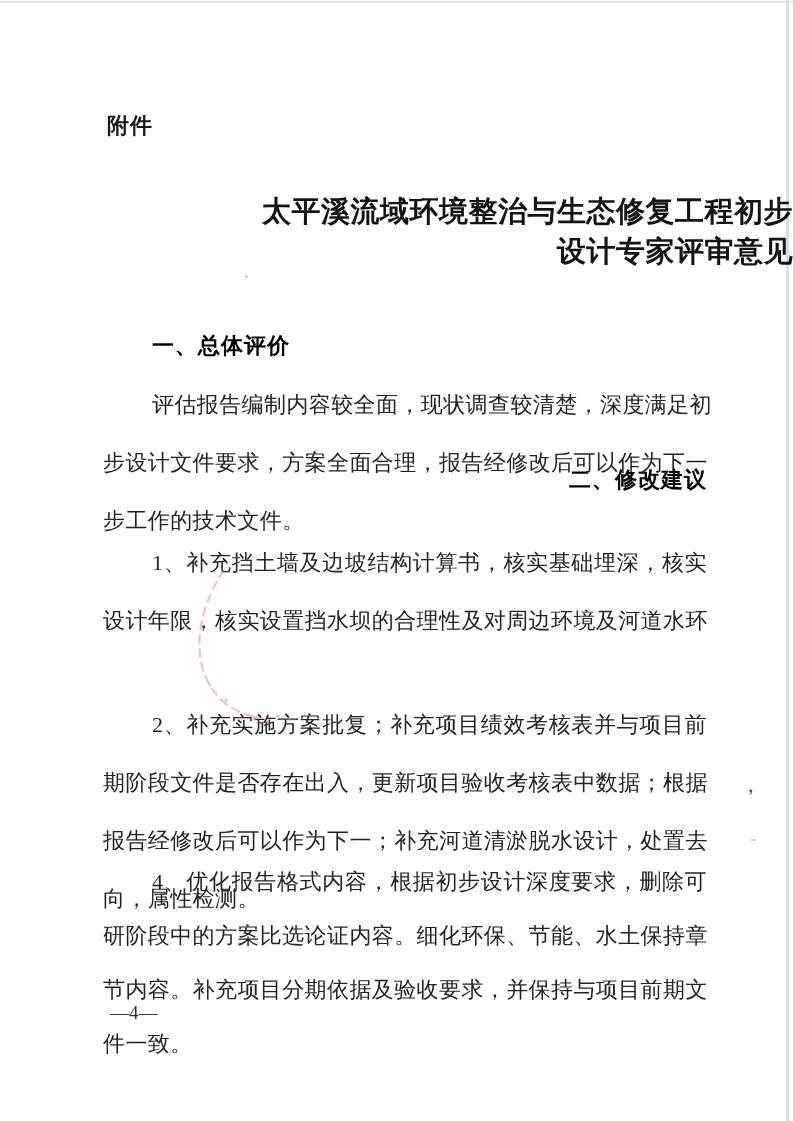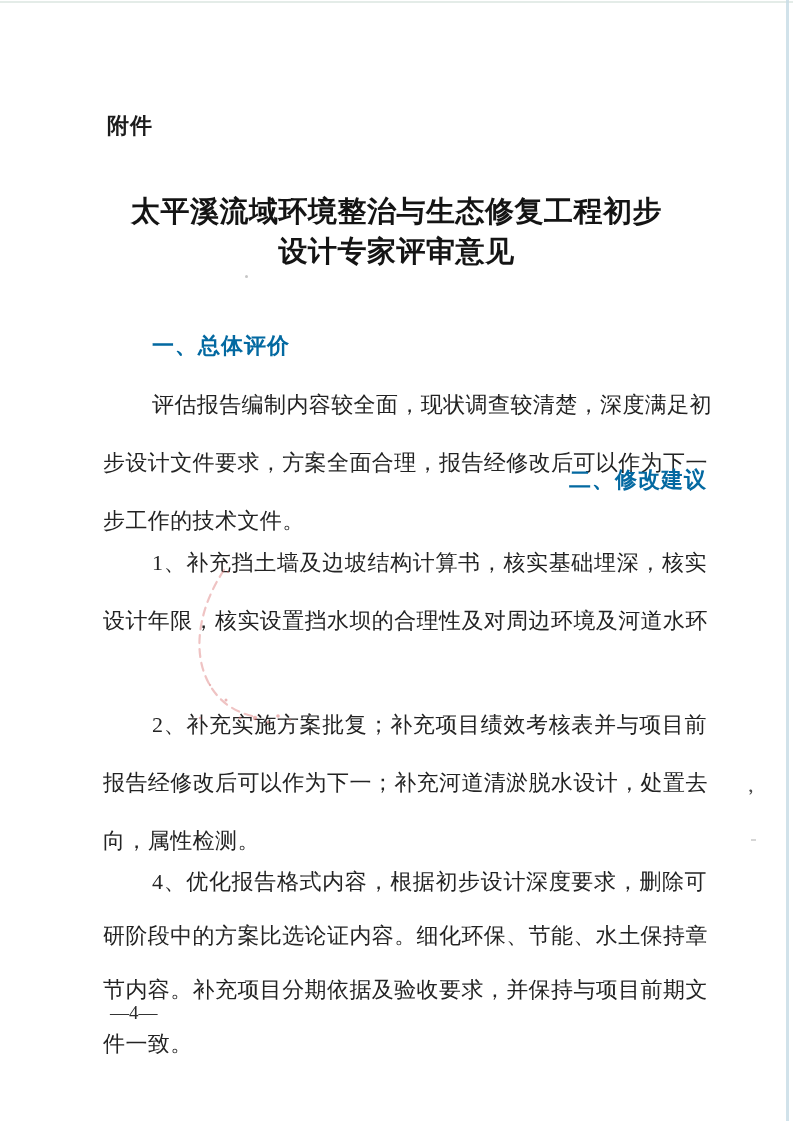--- a/index.html
+++ b/index.html
@@ -36,38 +36,38 @@
     font-family: "Liberation Sans", "DejaVu Sans", sans-serif;
     font-weight: bold;
     font-size: 22px;
     color: #1c1c1c;
     letter-spacing: 1px;
   }
   .doc-title {
     position: absolute;
     left: 0; top: 191px;
     width: 793px;
-    text-align: center;
+    text-align: right;
     font-weight: bold;
     font-size: 29px;
     line-height: 40px;
     color: #141414;
     letter-spacing: 0.5px;
   }
   .heading {
     position: absolute;
     left: 103px;
     width: 604px;
     padding-left: 49px;
     box-sizing: border-box;
     font-family: "Liberation Sans", "DejaVu Sans", sans-serif;
     font-weight: bold;
     font-size: 22px;
     line-height: 32px;
-    color: #0369a1;
+    color: #000000;
     letter-spacing: 1px;
   }
   .heading-1 { top: 330px; }
   .heading-2 { top: 464px; text-align: right; }
   .para {
     position: absolute;
     left: 103px;
     width: 604px;
     font-size: 22px;
     color: #232323;
@@ -147,20 +147,21 @@
 
   <div class="heading heading-2">二、修改建议</div>
 
   <div class="para para-item1">
     <div class="line indent">1、补充挡土墙及边坡结构计算书，核实基础埋深，核实</div>
     <div class="line">设计年限，核实设置挡水坝的合理性及对周边环境及河道水环</div>
   </div>
 
   <div class="para para-item2">
     <div class="line indent">2、补充实施方案批复；补充项目绩效考核表并与项目前</div>
+    <div class="line">期阶段文件是否存在出入，更新项目验收考核表中数据；根据</div>
     <div class="line">报告经修改后可以作为下一；补充河道清淤脱水设计，处置去</div>
     <div class="line short">向，属性检测。</div>
   </div>
 
   <div class="para para-item3">
     <div class="line indent">4、优化报告格式内容，根据初步设计深度要求，删除可</div>
     <div class="line">研阶段中的方案比选论证内容。细化环保、节能、水土保持章</div>
     <div class="line">节内容。补充项目分期依据及验收要求，并保持与项目前期文</div>
     <div class="line short">件一致。</div>
   </div>

